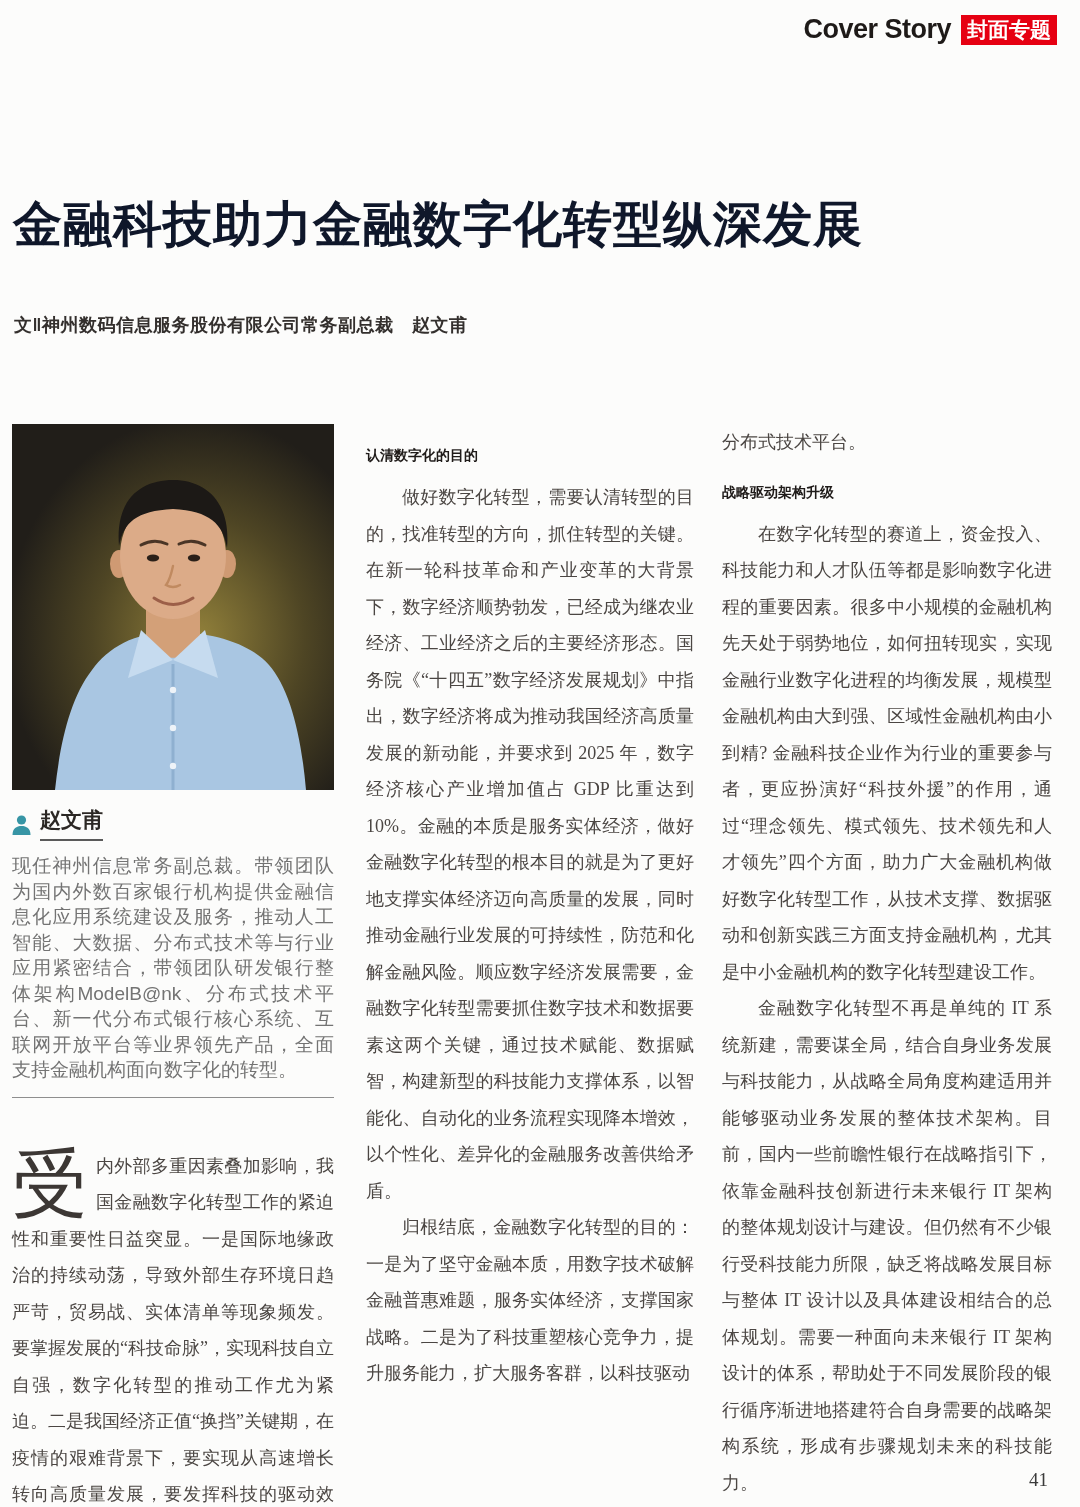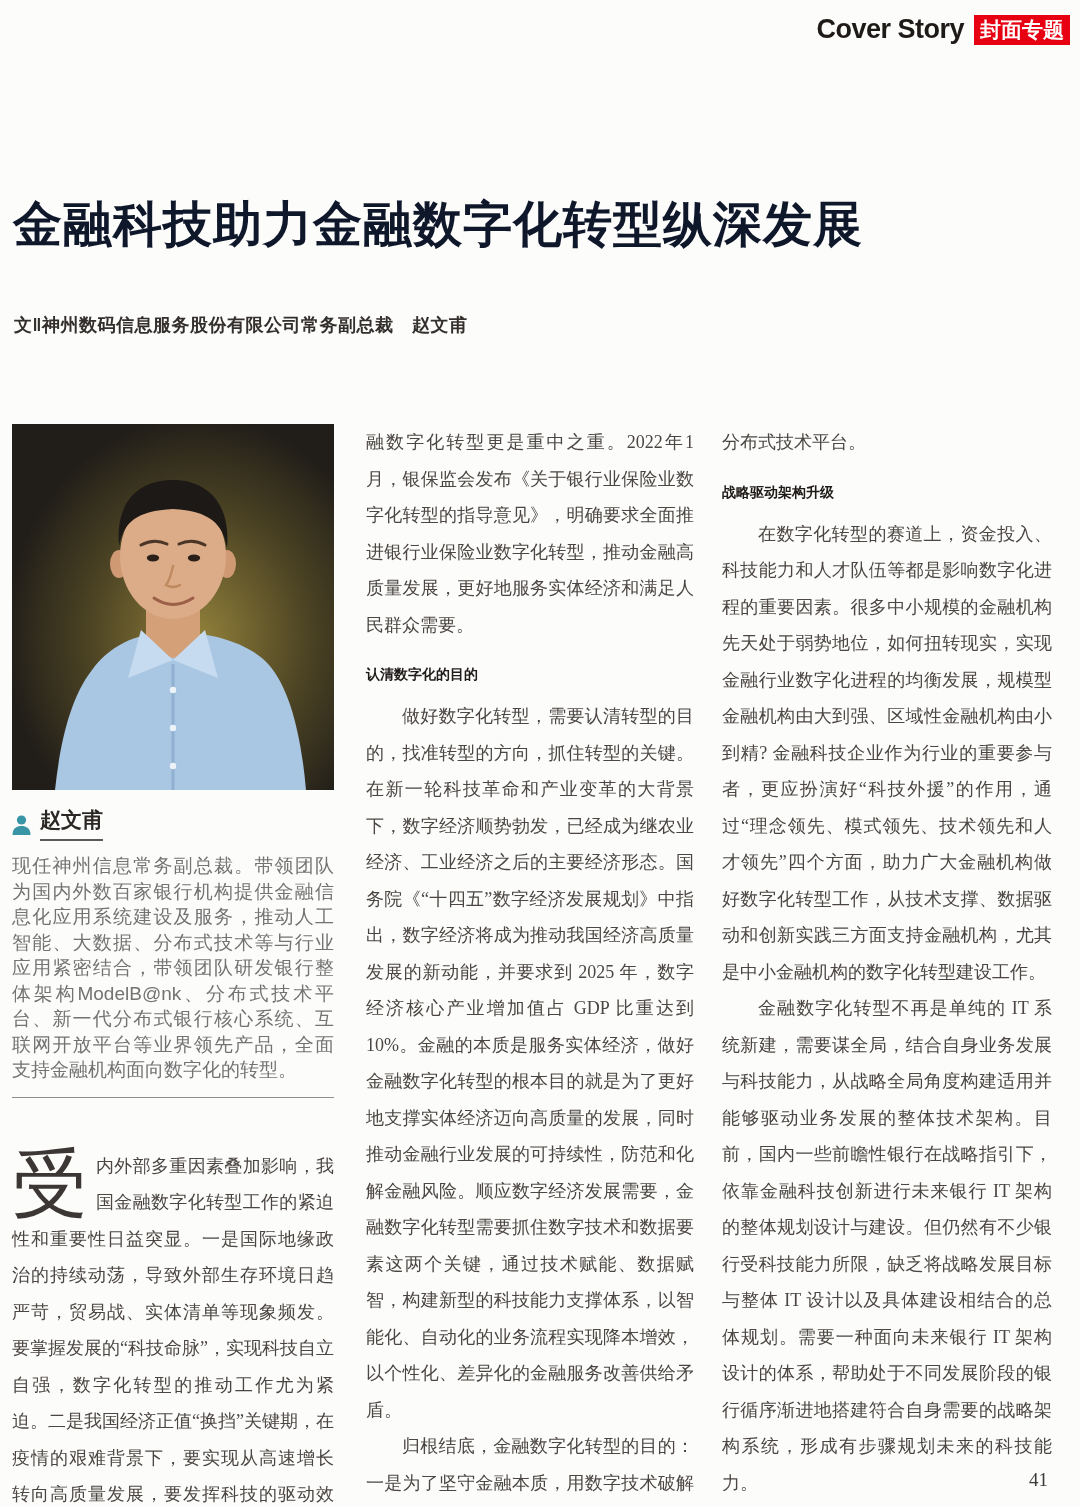--- a/index.html
+++ b/index.html
@@ -10,21 +10,21 @@
     height: 1507px;
     margin: 0 auto;
     background: #fcfcfb;
     overflow: hidden;
     font-family: "Liberation Serif", "DejaVu Serif", serif;
   }
   
   .page-header {
     position: absolute;
     top: 14px;
-    right: 10px;
+    right: 23px;
     display: flex;
     align-items: center;
     gap: 10px;
   }
   .cover-story {
     font-family: "Liberation Sans", "DejaVu Sans", sans-serif;
     font-weight: 700;
     font-size: 27px;
     color: #1e1a18;
     letter-spacing: -0.5px;
@@ -193,21 +193,20 @@
     </div>
 
     <div class="profile-bio">现任神州信息常务副总裁。带领团队为国内外数百家银行机构提供金融信息化应用系统建设及服务，推动人工智能、大数据、分布式技术等与行业应用紧密结合，带领团队研发银行整体架构ModelB@nk、分布式技术平台、新一代分布式银行核心系统、互联网开放平台等业界领先产品，全面支持金融机构面向数字化的转型。</div>
 
     <div class="col1-article">
       <p class="body-para no-indent"><span class="dropcap">受</span><span>内外部多重因素叠加影响，我国金融数字化转型工作的紧迫性和重要性日益突显。一是国际地缘政治的持续动荡，导致外部生存环境日趋严苛，贸易战、实体清单等现象频发。要掌握发展的“科技命脉”，实现科技自立自强，数字化转型的推动工作尤为紧迫。二是我国经济正值“换挡”关键期，在疫情的艰难背景下，要实现从高速增长转向高质量发展，要发挥科技的驱动效用，加速数字化转型尤为重要。金融作为现代经济的核心，做好金</span></p>
     </div>
   </div>
 
   <div class="col col-2">
-    <p class="body-para no-indent">融数字化转型更是重中之重。2022年1月，银保监会发布《关于银行业保险业数字化转型的指导意见》，明确要求全面推进银行业保险业数字化转型，推动金融高质量发展，更好地服务实体经济和满足人民群众需要。</p>
     <h2 class="section-heading">认清数字化的目的</h2>
     <p class="body-para">做好数字化转型，需要认清转型的目的，找准转型的方向，抓住转型的关键。在新一轮科技革命和产业变革的大背景下，数字经济顺势勃发，已经成为继农业经济、工业经济之后的主要经济形态。国务院《“十四五”数字经济发展规划》中指出，数字经济将成为推动我国经济高质量发展的新动能，并要求到 2025 年，数字经济核心产业增加值占 GDP 比重达到10%。金融的本质是服务实体经济，做好金融数字化转型的根本目的就是为了更好地支撑实体经济迈向高质量的发展，同时推动金融行业发展的可持续性，防范和化解金融风险。顺应数字经济发展需要，金融数字化转型需要抓住数字技术和数据要素这两个关键，通过技术赋能、数据赋智，构建新型的科技能力支撑体系，以智能化、自动化的业务流程实现降本增效，以个性化、差异化的金融服务改善供给矛盾。</p>
     <p class="body-para">归根结底，金融数字化转型的目的：一是为了坚守金融本质，用数字技术破解金融普惠难题，服务实体经济，支撑国家战略。二是为了科技重塑核心竞争力，提升服务能力，扩大服务客群，以科技驱动</p>
   </div>
 
   <div class="col col-3">
     <p class="body-para no-indent">分布式技术平台。</p>
     <h2 class="section-heading">战略驱动架构升级</h2>
     <p class="body-para">在数字化转型的赛道上，资金投入、科技能力和人才队伍等都是影响数字化进程的重要因素。很多中小规模的金融机构先天处于弱势地位，如何扭转现实，实现金融行业数字化进程的均衡发展，规模型金融机构由大到强、区域性金融机构由小到精? 金融科技企业作为行业的重要参与者，更应扮演好“科技外援”的作用，通过“理念领先、模式领先、技术领先和人才领先”四个方面，助力广大金融机构做好数字化转型工作，从技术支撑、数据驱动和创新实践三方面支持金融机构，尤其是中小金融机构的数字化转型建设工作。</p>
     <p class="body-para">金融数字化转型不再是单纯的 IT 系统新建，需要谋全局，结合自身业务发展与科技能力，从战略全局角度构建适用并能够驱动业务发展的整体技术架构。目前，国内一些前瞻性银行在战略指引下，依靠金融科技创新进行未来银行 IT 架构的整体规划设计与建设。但仍然有不少银行受科技能力所限，缺乏将战略发展目标与整体 IT 设计以及具体建设相结合的总体规划。需要一种面向未来银行 IT 架构设计的体系，帮助处于不同发展阶段的银行循序渐进地搭建符合自身需要的战略架构系统，形成有步骤规划未来的科技能力。</p>

